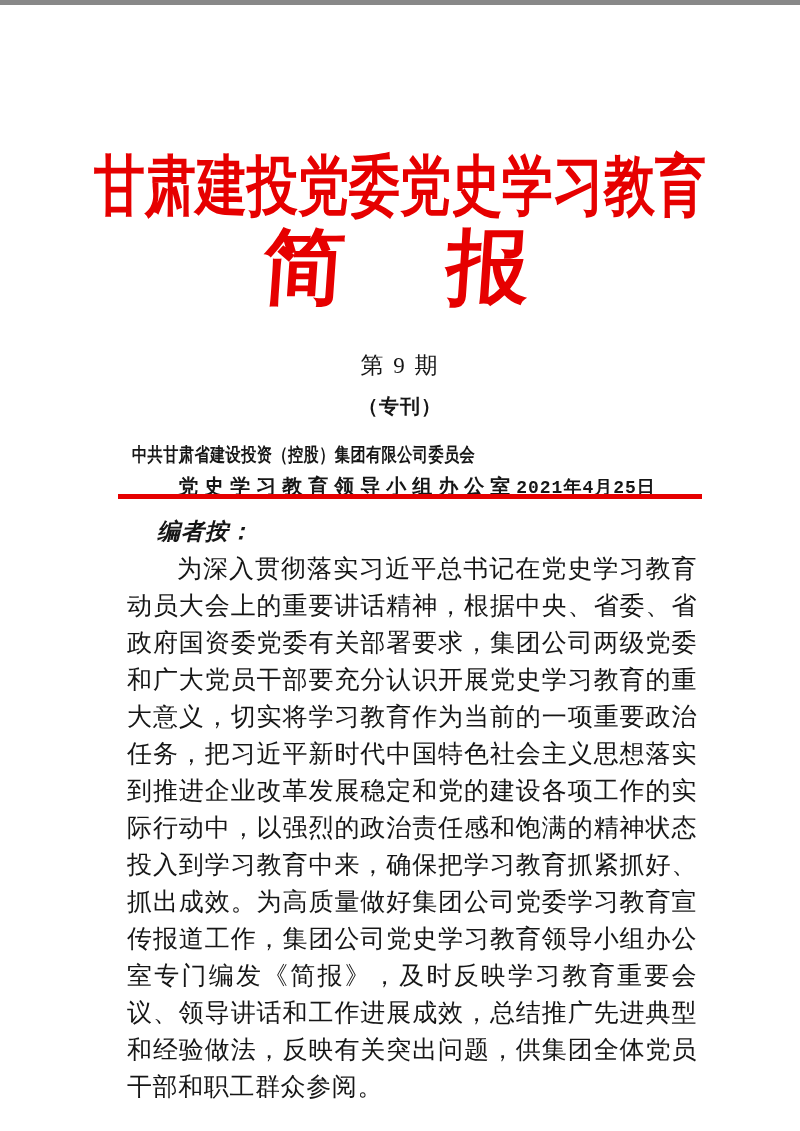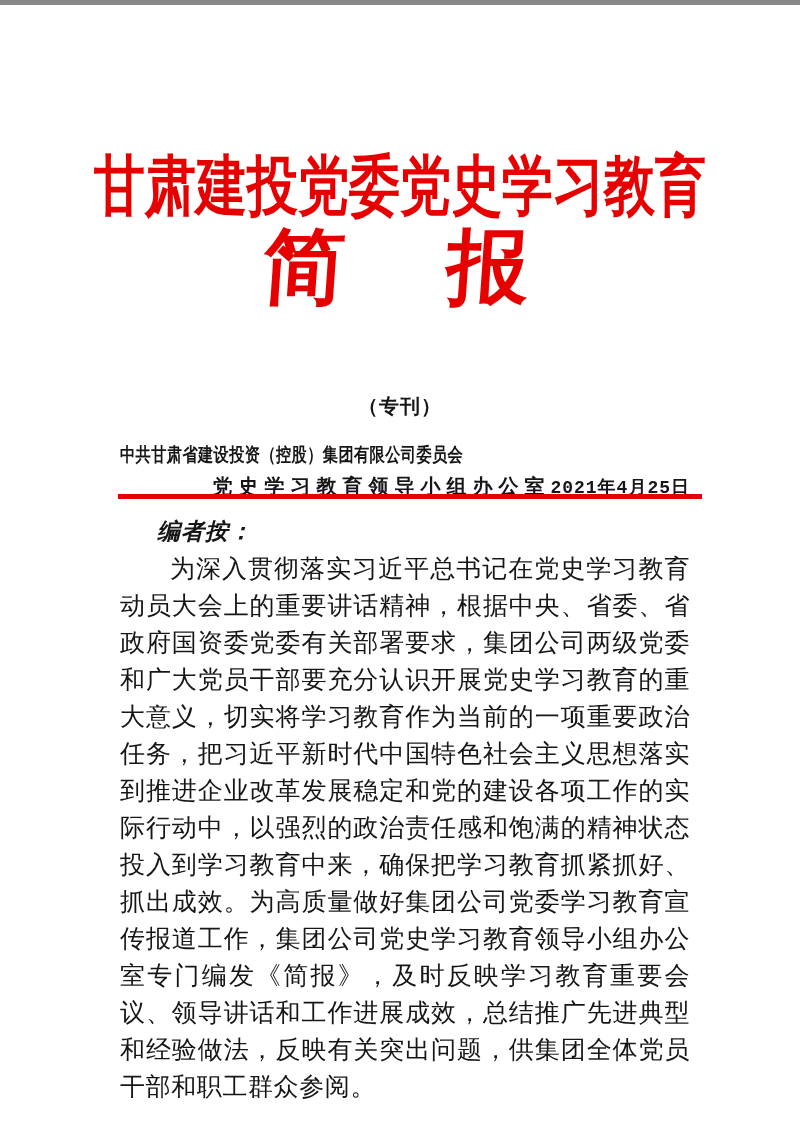--- a/index.html
+++ b/index.html
@@ -49,35 +49,35 @@
   .issue-type{
     position:absolute;top:388px;left:0;width:800px;
     text-align:center;
     font-size:20px;
     font-weight:bold;
     font-family:"Liberation Sans", sans-serif;
     letter-spacing:1px;
   }
   
   .publisher{
-    position:absolute;top:437px;left:120px;width:570px;
+    position:absolute;top:437px;left:132px;width:570px;
   }
   .publisher-line1{
     font-family:"Liberation Sans", sans-serif;
     font-weight:bold;
     font-size:19px;
     white-space:nowrap;
     transform:scaleX(0.80);
     transform-origin:0 50%;
     letter-spacing:0.5px;
   }
   .publisher-row{
     margin-top:5px;
     display:flex;
-    justify-content:flex-end;
+    justify-content:center;
     align-items:baseline;
   }
   .publisher-line2{
     font-weight:bold;
     font-size:20px;
     letter-spacing:6px;
     white-space:nowrap;
   }
   .publish-date{
     font-weight:bold;
@@ -94,21 +94,21 @@
   
   .editor-note-label{
     position:absolute;top:511px;left:157px;
     font-family:"Liberation Sans", sans-serif;
     font-weight:bold;
     font-size:23px;
     letter-spacing:1px;
     font-style:italic;
   }
   .editor-note-body{
-    position:absolute;top:545px;left:120px;width:570px;
+    position:absolute;top:545px;left:127px;width:570px;
     margin:0;
     font-size:25px;
     line-height:37px;
     letter-spacing:0.6px;
     text-align:justify;
     text-indent:2em;
     font-weight:500;
   }
 </style>
 </head>
@@ -118,20 +118,21 @@
 
   <div class="main-title">
     <span class="stretch">甘肃建投党委党史学习教育</span>
   </div>
 
   <div class="bulletin-word">
     <span>简</span>
     <span>报</span>
   </div>
 
+  <div class="issue-number">第 9 期</div>
 
   <div class="issue-type">（专刊）</div>
 
   <div class="publisher">
     <div class="publisher-line1">中共甘肃省建设投资（控股）集团有限公司委员会</div>
     <div class="publisher-row">
       <div class="publisher-line2">党史学习教育领导小组办公室</div>
       <div class="publish-date">2021年4月25日</div>
     </div>
   </div>

